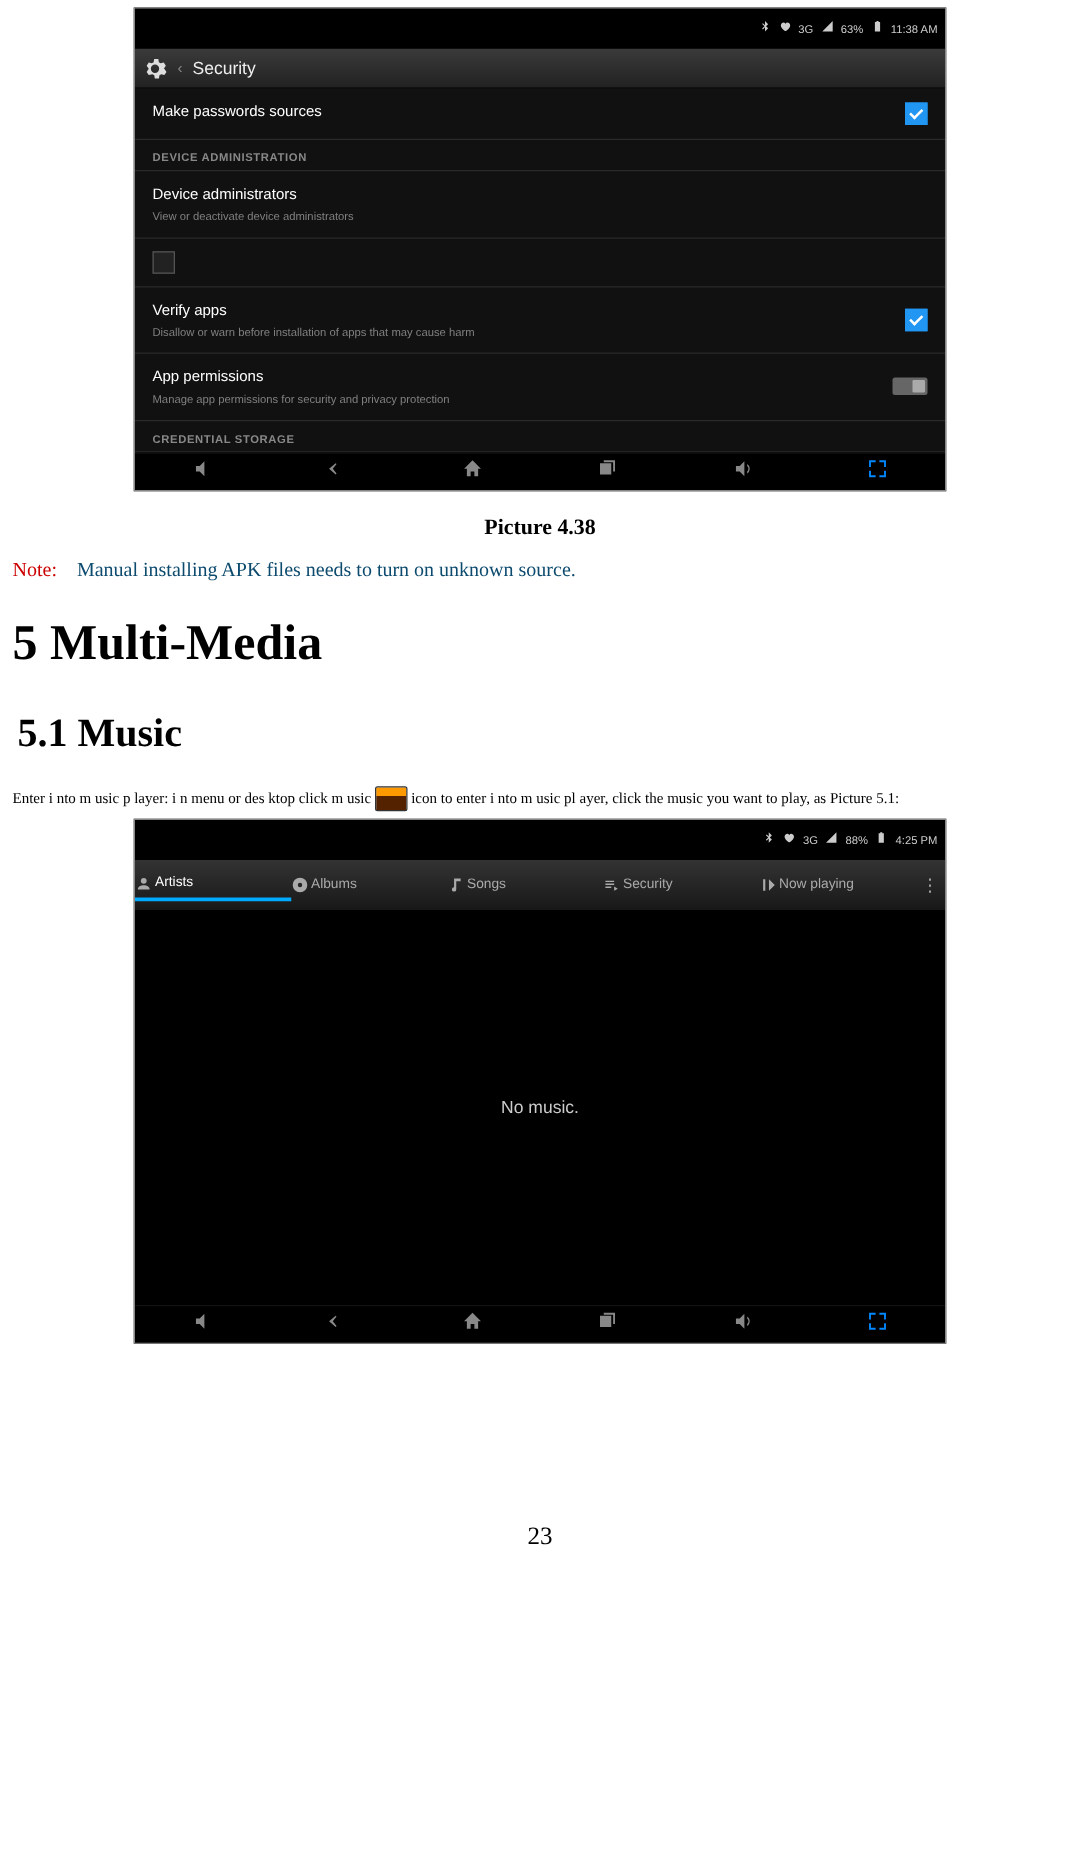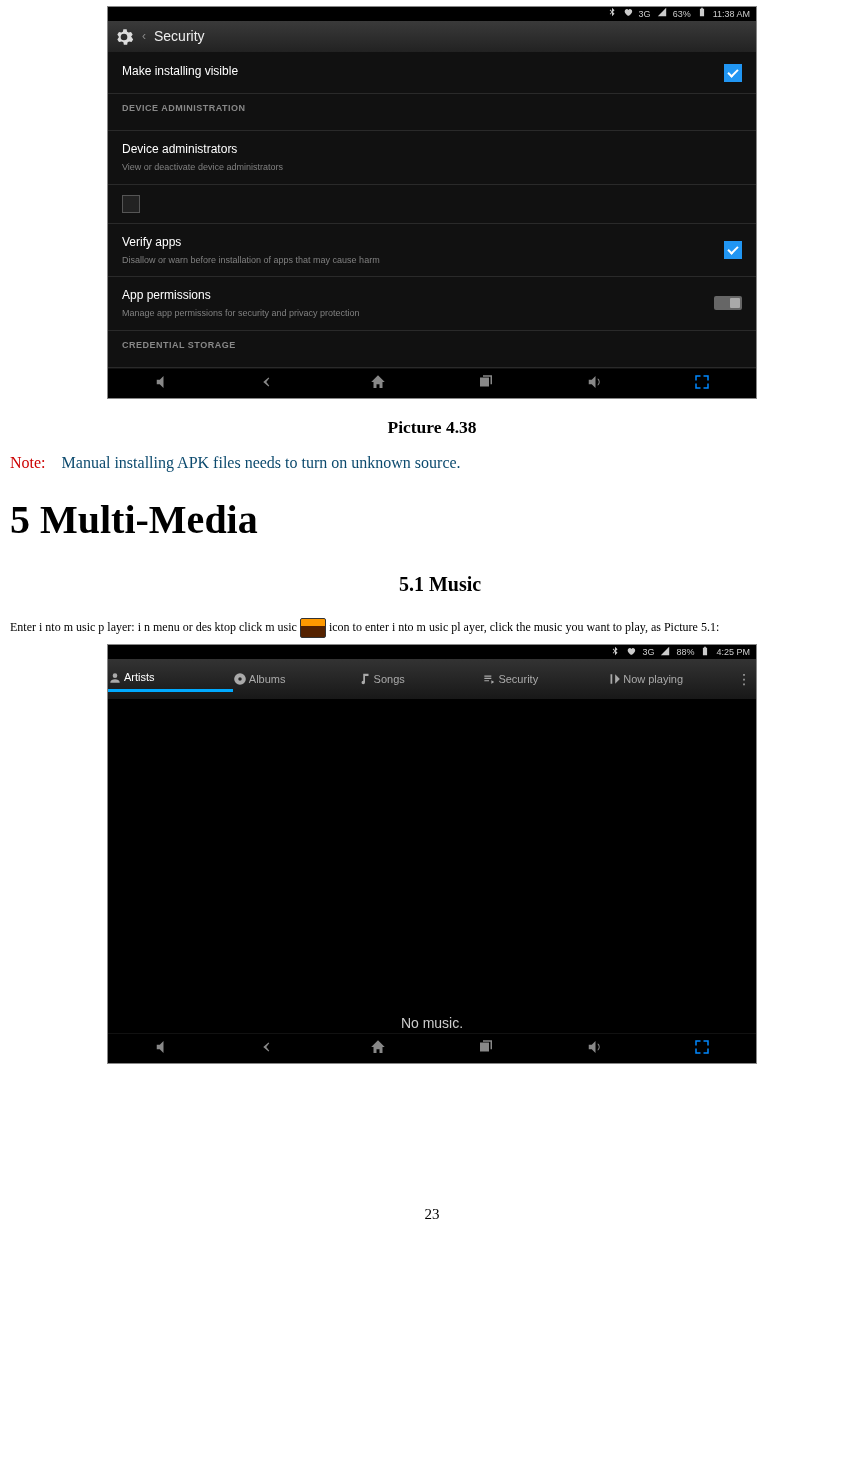--- a/index.html
+++ b/index.html
@@ -19,21 +19,21 @@
     width: 650px;
     margin: 6px auto 12px auto;
     background: #000;
     color: #eee;
     font-family: Arial, sans-serif;
     font-size: 10px;
     border: 1px solid #888;
   }
   .statusbar {
     display: flex; justify-content: flex-end; align-items: center;
-    height: 14px; padding: 0 6px; font-size: 9px; color: #ccc; gap: 6px;
+    height: 32px; padding: 0 6px; font-size: 9px; color: #ccc; gap: 6px;
     background: #000;
   }
   .statusbar svg { width: 10px; height: 10px; fill: #ccc; }
   .titlebar {
     display: flex; align-items: center; height: 32px;
     background: linear-gradient(#3a3a3a,#222);
     padding: 0 6px; gap: 8px; border-bottom: 1px solid #111;
   }
   .titlebar .gear { width: 20px; height: 20px; }
   .titlebar .gear svg { width: 20px; height: 20px; fill: #ddd; }
@@ -41,21 +41,21 @@
   .titlebar .title { color: #eee; font-size: 14px; }
   .list { background: #111; }
   .row {
     padding: 10px 14px;
     border-bottom: 1px solid #2a2a2a;
     display: flex; align-items: center; justify-content: space-between;
   }
   .row .txts .lbl { color: #fff; font-size: 12px; margin-bottom: 3px; }
   .row .txts .sub { color: #808080; font-size: 9px; }
   .section-hdr {
-    padding: 8px 14px 16px 14px;
+    padding: 8px 14px 4px 14px;
     color: #888; font-size: 9px; letter-spacing: 0.5px;
     font-weight: bold;
     border-bottom: 1px solid #2a2a2a;
   }
   .chk { width: 18px; height: 18px; position: relative; border: 1px solid #555; background: #222; }
   .chk.on { background: #2196f3; border-color: #2196f3; }
   .chk.on::after {
     content: ''; position: absolute; left: 5px; top: 2px;
     width: 4px; height: 8px; border: solid #fff; border-width: 0 2px 2px 0;
     transform: rotate(45deg);
@@ -94,38 +94,38 @@
   }
   .tab {
     flex: 1; text-align: center; color: #aaa; font-size: 11px;
     display: flex; flex-direction: row; align-items: center; gap: 2px;
     padding: 4px 0;
   }
   .tab svg { width: 14px; height: 14px; fill: #aaa; }
   .tab.active { color: #fff; border-bottom: 3px solid #0af; }
   .overflow { width: 24px; text-align: center; color: #aaa; font-size: 14px; line-height: 12px; }
   .music-body {
-    flex: 1; display: flex; align-items: flex-end; justify-content: center;
+    flex: 1; display: flex; align-items: center; justify-content: center;
     color: #ccc; font-size: 14px;
   }
 
   
   .caption { text-align: center; font-weight: bold; margin: 16px 0 12px 0; font-size: 17.5px; }
   .note-line { margin: 10px 0 18px 0; font-size: 16px; }
   .note-line .nlabel { color: #c00; }
   .note-line .nbody { color: #0c4a6e; }
   h1.chapter { font-size: 40px; font-weight: bold; margin: 14px 0 22px 0; }
-  h2.section { font-size: 20px; font-weight: bold; margin: 0 0 20px 16px; text-align: center; }
+  h2.section { font-size: 32px; font-weight: bold; margin: 0 0 20px 4px; }
   .para { text-align: justify; font-size: 12px; line-height: 1.55; margin-bottom: 2px; }
   .inline-icon {
     display: inline-block; width: 26px; height: 20px; vertical-align: middle;
     background: linear-gradient(#ff9900 40%, #552200 40%);
     border: 1px solid #333; border-radius: 2px;
   }
-  .page-number { text-align: center; font-size: 15px; margin-top: 140px; }
+  .page-number { text-align: center; font-size: 20px; margin-top: 140px; }
 </style>
 </head>
 <body>
 
 <div class="page">
 
   <div class="ss">
     <div class="statusbar">
       <span>
         <svg viewBox="0 0 24 24">
@@ -158,21 +158,21 @@
             <path d="M12 8a4 4 0 100 8 4 4 0 000-8zm9 4l2 3-2 3-3-.7a8 8 0 01-1.7 1l-.5 3h-4l-.5-3a8 8 0 01-1.7-1L6 18l-2-3 2-3-2-3 2-3 3 .7a8 8 0 011.7-1l.5-3h4l.5 3a8 8 0 011.7 1l3-.7 2 3-2 3z"></path>
           </svg>
       </span>
       <span class="chev">‹</span>
       <span class="title">Security</span>
     </div>
 
     <div class="list">
       <div class="row">
         <div class="txts">
-          <div class="lbl">Make installing visible</div>
+          <div class="lbl">Make passwords sources</div>
         </div>
         <div class="chk on"></div>
       </div>
 
       <div class="section-hdr">DEVICE ADMINISTRATION</div>
 
       <div class="row">
         <div class="txts">
           <div class="lbl">Device administrators</div>
           <div class="sub">View or deactivate device administrators</div>

